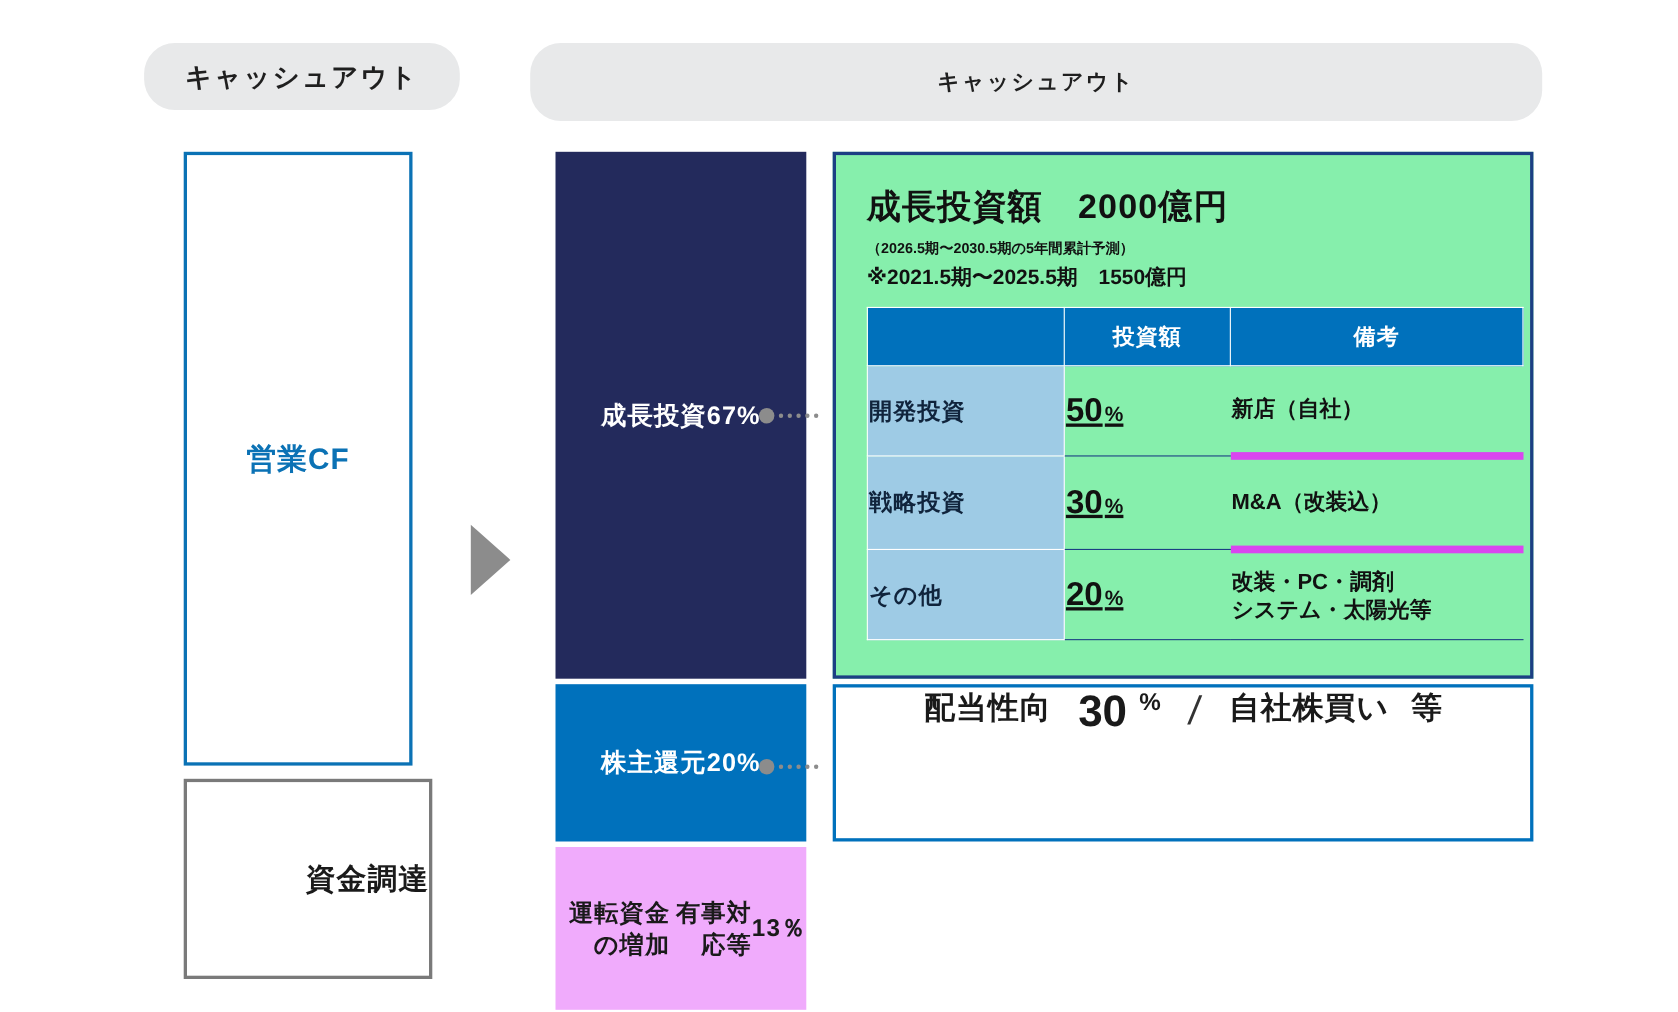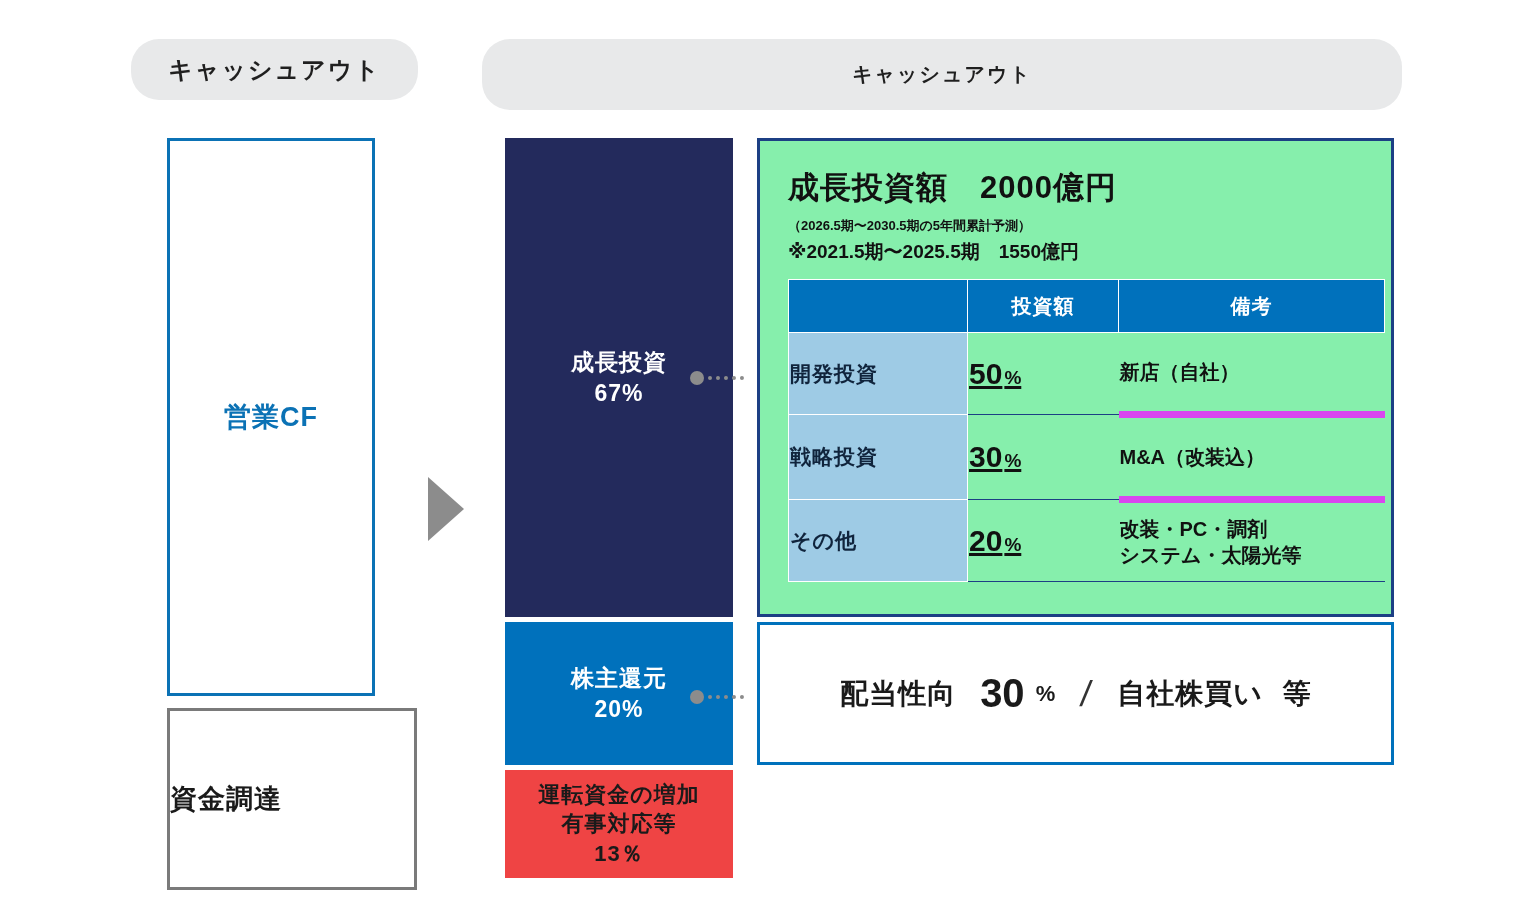--- a/index.html
+++ b/index.html
@@ -63,28 +63,28 @@
   #opcf-label {
     font-size: 27px;
     font-weight: bold;
     color: #0b72b5;
     letter-spacing: 1px;
   }
   #funding-box {
     position: absolute;
     left: 167px;
     top: 708px;
-    width: 250px;
+    width: 226px;
     height: 182px;
     border: 3px solid #7a7a7a;
     box-sizing: border-box;
     background: #ffffff;
     display: flex;
     align-items: center;
-    justify-content: flex-start;
+    justify-content: flex-end;
   }
   #funding-label {
     font-size: 27px;
     font-weight: bold;
     color: #1a1a1a;
     letter-spacing: 1px;
   }
 
   
   #flow-arrow {
@@ -98,42 +98,43 @@
     border-left: 36px solid #8c8c8c;
   }
 
   
   .bar-seg {
     position: absolute;
     left: 505px;
     width: 228px;
     box-sizing: border-box;
     display: flex;
-    flex-direction: column;
+    flex-direction: row;
     align-items: center;
     justify-content: center;
     text-align: center;
   }
   #seg-growth {
     top: 138px;
     height: 479px;
     background: #232a5c;
     color: #ffffff;
   }
   #seg-return {
     top: 622px;
     height: 143px;
     background: #0071bc;
     color: #ffffff;
   }
   #seg-working {
     top: 770px;
-    height: 108px;
-    background: #ef4444;
+    height: 148px;
+    background: #f0abfc;
     color: #1a1a1a;
+    text-align: right;
   }
   .seg-line {
     font-size: 23px;
     font-weight: bold;
     line-height: 1.32;
     letter-spacing: 1px;
   }
   #seg-working .seg-line {
     font-size: 22px;
   }
@@ -249,21 +250,21 @@
   #return-panel {
     position: absolute;
     left: 757px;
     top: 622px;
     width: 637px;
     height: 143px;
     border: 3px solid #0071bc;
     box-sizing: border-box;
     background: #ffffff;
     display: flex;
-    align-items: center;
+    align-items: flex-start;
     justify-content: center;
     gap: 10px;
   }
   #return-payout-label {
     font-size: 28px;
     font-weight: bold;
     letter-spacing: 1px;
   }
   #return-payout-value {
     font-size: 40px;

